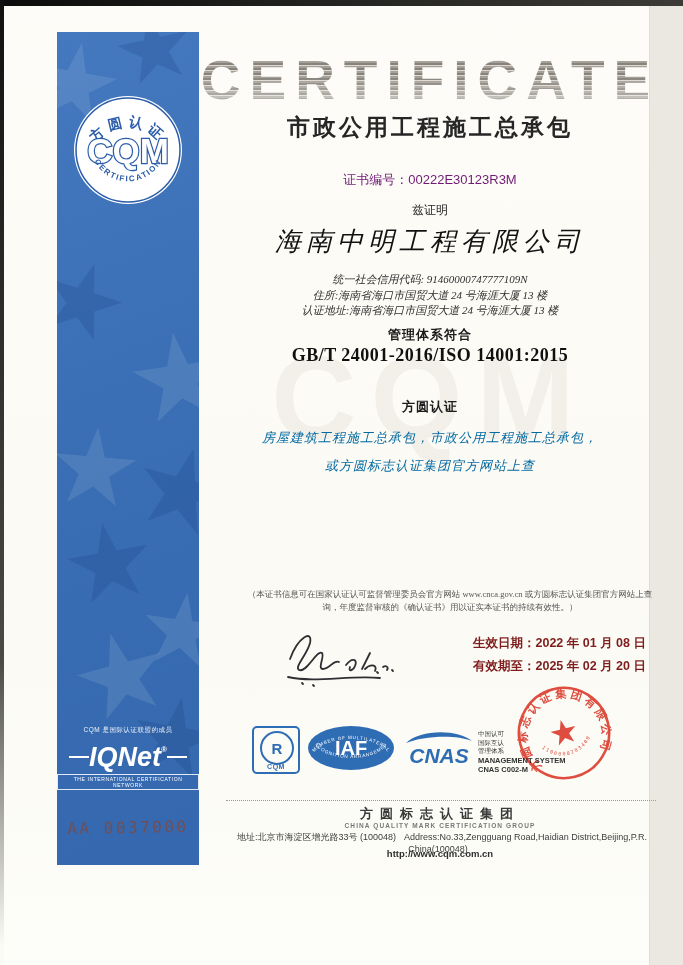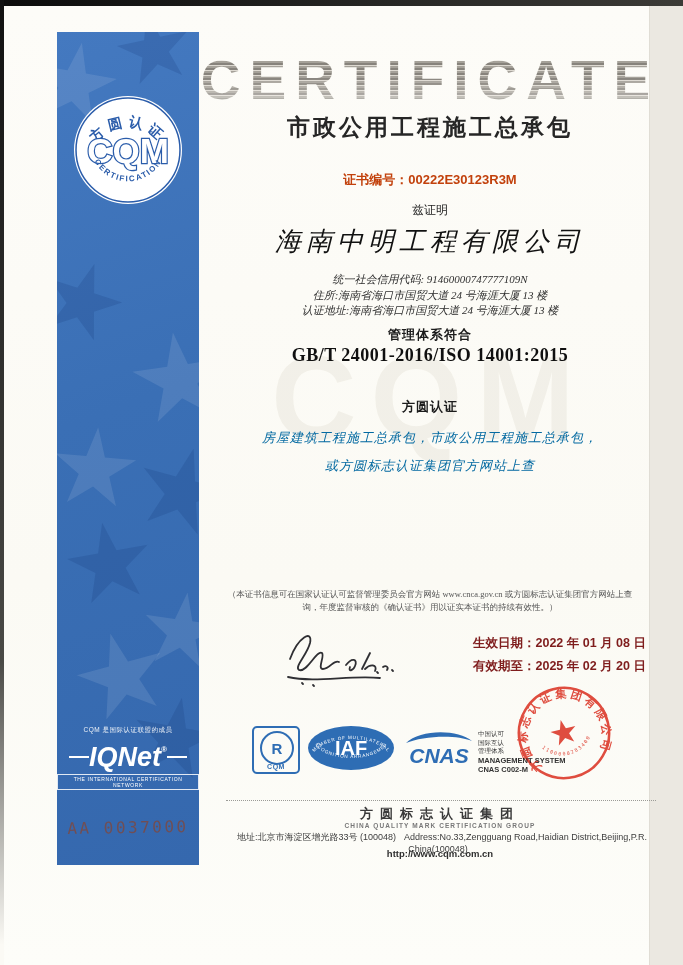--- a/index.html
+++ b/index.html
@@ -27,30 +27,30 @@
   .aa-serial{position:absolute;left:0;top:786px;width:142px;text-align:center;
     font-family:"DejaVu Sans Mono",monospace;font-size:16px;letter-spacing:2.5px;color:#7b4a45;opacity:.85;transform:rotate(-1deg);}
 
   
   .centercol{position:absolute;left:200px;width:460px;text-align:center;}
   .cert-watermark{top:48px;font-size:55px;font-weight:700;letter-spacing:9px;
     background:repeating-linear-gradient(to bottom,#87837c 0 2px,#ddd9d1 2px 3px,#a5a199 3px 5px);
     -webkit-background-clip:text;background-clip:text;color:transparent;
     -webkit-mask-image:linear-gradient(to bottom,#000 45%,rgba(0,0,0,.4));}
   .doc-title{top:112px;font-size:23px;font-weight:700;letter-spacing:3px;color:#262626;}
-  .certno{top:171px;font-size:13px;font-weight:700;color:#c2410c;}
+  .certno{top:171px;font-size:13px;font-weight:400;color:#701a75;}
   .certify{top:202px;font-size:12px;color:#222;}
   .company{top:224px;font-size:26px;letter-spacing:5px;color:#111;font-family:"Liberation Serif",serif;font-style:italic;}
   .infolines{top:272px;font-size:11px;line-height:15.5px;color:#2e2e2e;font-family:"Liberation Serif",serif;font-style:italic;}
   .conform{top:326px;font-size:13px;font-weight:700;color:#1c1c1c;letter-spacing:1px;}
   .standard{top:345px;font-size:18px;font-weight:700;color:#101010;font-family:"Liberation Serif",serif;letter-spacing:.5px;}
   .cqm-bigwm{top:330px;font-size:118px;font-weight:700;letter-spacing:14px;color:rgba(160,150,122,0.10);font-family:"Liberation Sans",sans-serif;}
   .scope-label{top:398px;font-size:13px;font-weight:700;color:#1c1c1c;letter-spacing:1px;}
   .scope{top:424px;font-size:13px;line-height:28px;color:#0369a1;font-family:"Liberation Serif",serif;font-style:italic;letter-spacing:1px;}
-  .note{top:588px;font-size:8.5px;line-height:13px;color:#555;font-family:"Liberation Serif",serif;}
+  .note{top:588px;font-size:8.5px;line-height:13px;color:#555;font-family:"Liberation Serif",serif;padding-left:20px;}
   .dates{position:absolute;left:473px;top:632px;font-size:12.5px;font-weight:700;line-height:23px;color:#7f1d1d;text-align:right;}
   .signature{position:absolute;left:280px;top:623px;width:125px;height:72px;}
 
   
   .rcqm{position:absolute;left:252px;top:726px;width:48px;height:48px;border:2.5px solid #2e6db4;border-radius:5px;box-sizing:border-box;}
   .rcqm-circle{position:absolute;left:6px;top:3px;width:30px;height:30px;border:2px solid #2e6db4;border-radius:50%;
     display:flex;align-items:center;justify-content:center;font-size:15px;font-weight:700;color:#2e6db4;}
   .rcqm-word{position:absolute;left:0;right:0;bottom:2px;text-align:center;font-size:7px;font-weight:700;color:#2e6db4;letter-spacing:.5px;}
   .iaf{position:absolute;left:306px;top:723px;}
   .cnas{position:absolute;left:402px;top:727px;}

